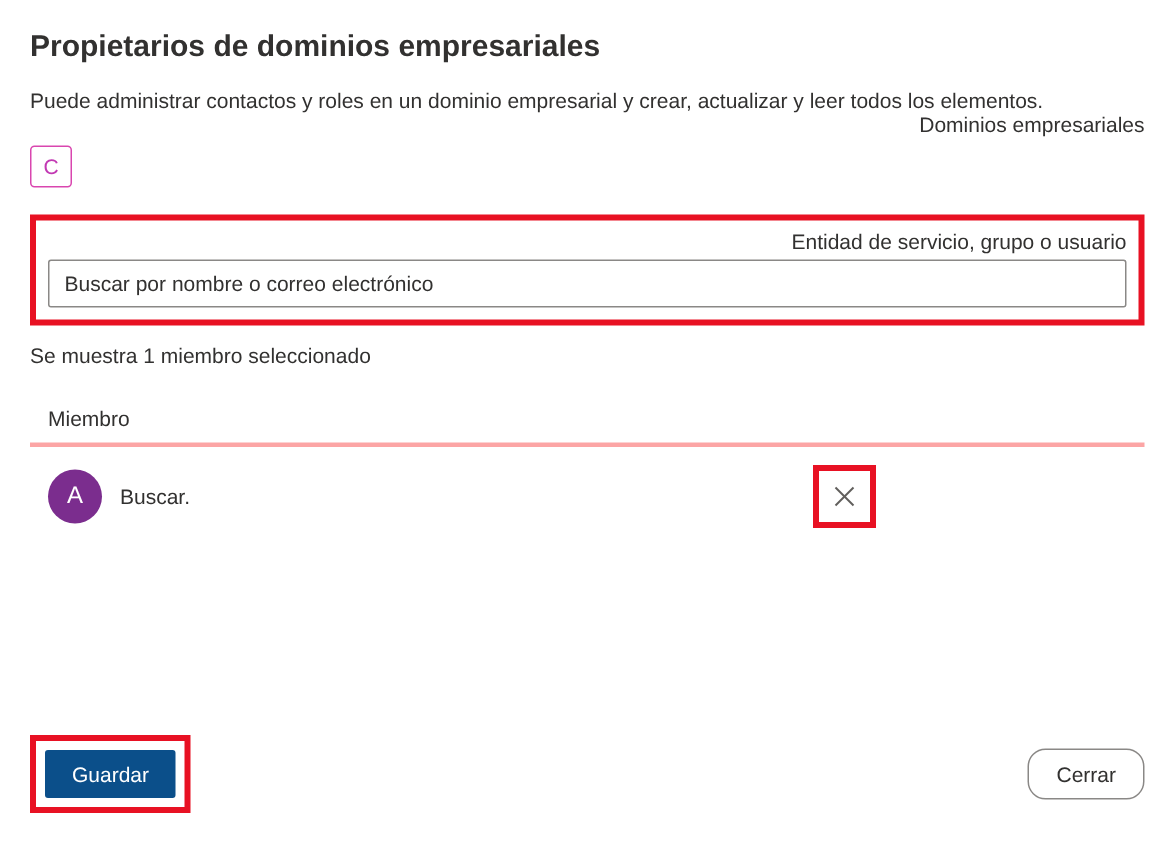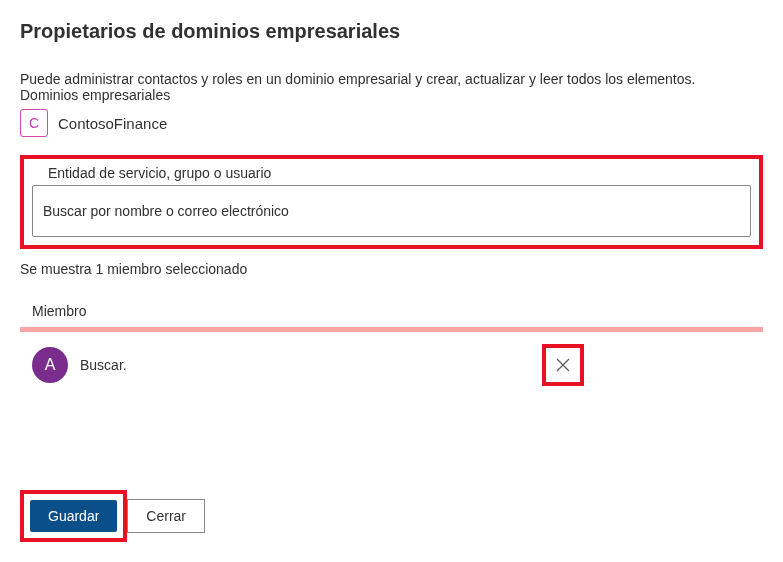--- a/index.html
+++ b/index.html
@@ -13,31 +13,32 @@
       color: #323130;
       background: #ffffff;
       width: 783px;
       height: 562px;
       position: relative;
       padding: 20px;
     }
     .title {
       font-size: 20px;
       font-weight: 600;
-      margin-bottom: 28px;
+      margin-bottom: 16px;
       color: #323130;
     }
     .description {
       font-size: 14px;
       color: #323130;
     }
     .section-label {
       font-size: 14px;
       color: #323130;
       margin-bottom: 6px;
+      text-align: right;
     }
     .domain-row {
       display: flex;
       align-items: center;
       gap: 10px;
       margin-bottom: 18px;
     }
     .domain-badge {
       width: 28px;
       height: 28px;
@@ -58,40 +59,40 @@
       border: 4px solid #e81123;
       padding: 6px 8px 8px 8px;
       margin-bottom: 6px;
     }
     .highlight-box-1 .section-label {
       margin-bottom: 4px;
       margin-left: 16px;
     }
     .search-input {
       width: 100%;
-      padding: 17px 10px;
+      padding: 7px 10px;
       border: 1px solid #8a8886;
       border-radius: 2px;
       font-size: 14px;
       font-family: inherit;
       color: #323130;
     }
     .search-input::placeholder {
       color: #323130;
       opacity: 1;
     }
     .count-text {
       font-size: 14px;
       margin-top: 12px;
       margin-bottom: 18px;
     }
     .table-header {
       display: flex;
       padding: 8px 12px;
-      border-bottom: 5px solid #fca5a5;
+      border-bottom: 3px solid #fca5a5;
     }
     .col-member {
       flex: 0 0 510px;
     }
     .col-type {
       flex: 0 0 160px;
     }
     .col-action {
       flex: 0 0 40px;
     }
@@ -137,20 +138,21 @@
     .close-btn svg {
       width: 16px;
       height: 16px;
     }
     .footer {
       position: absolute;
       bottom: 20px;
       left: 20px;
       right: 20px;
       display: flex;
+      justify-content: space-between;
       align-items: center;
     }
     .save-highlight {
       border: 4px solid #e81123;
       padding: 6px;
       display: inline-block;
     }
     .btn-primary {
       background: #0b4f8a;
       color: #ffffff;
@@ -162,34 +164,33 @@
       border-radius: 2px;
     }
     .btn-secondary {
       background: #ffffff;
       color: #323130;
       border: 1px solid #8a8886;
       padding: 8px 18px;
       font-size: 14px;
       font-family: inherit;
       cursor: pointer;
-      border-radius: 0;
+      border-radius: 12px;
     }
   </style>
 </head>
 <body>
 
 <h1 class="title">Propietarios de dominios empresariales</h1>
 
 <p class="description">Puede administrar contactos y roles en un dominio empresarial y crear, actualizar y leer todos los elementos.</p>
 
 <div class="section-label">Dominios empresariales</div>
 <div class="domain-row">
   <div class="domain-badge">C</div>
-  <div class="domain-name">ContosoFinance</div>
 </div>
 
 <div class="highlight-box-1">
   <div class="section-label">Entidad de servicio, grupo o usuario</div>
   <input type="text" class="search-input" placeholder="Buscar por nombre o correo electrónico" style="">
 </div>
 
 <div class="count-text">Se muestra 1 miembro seleccionado</div>
 
 <div class="table-header">

